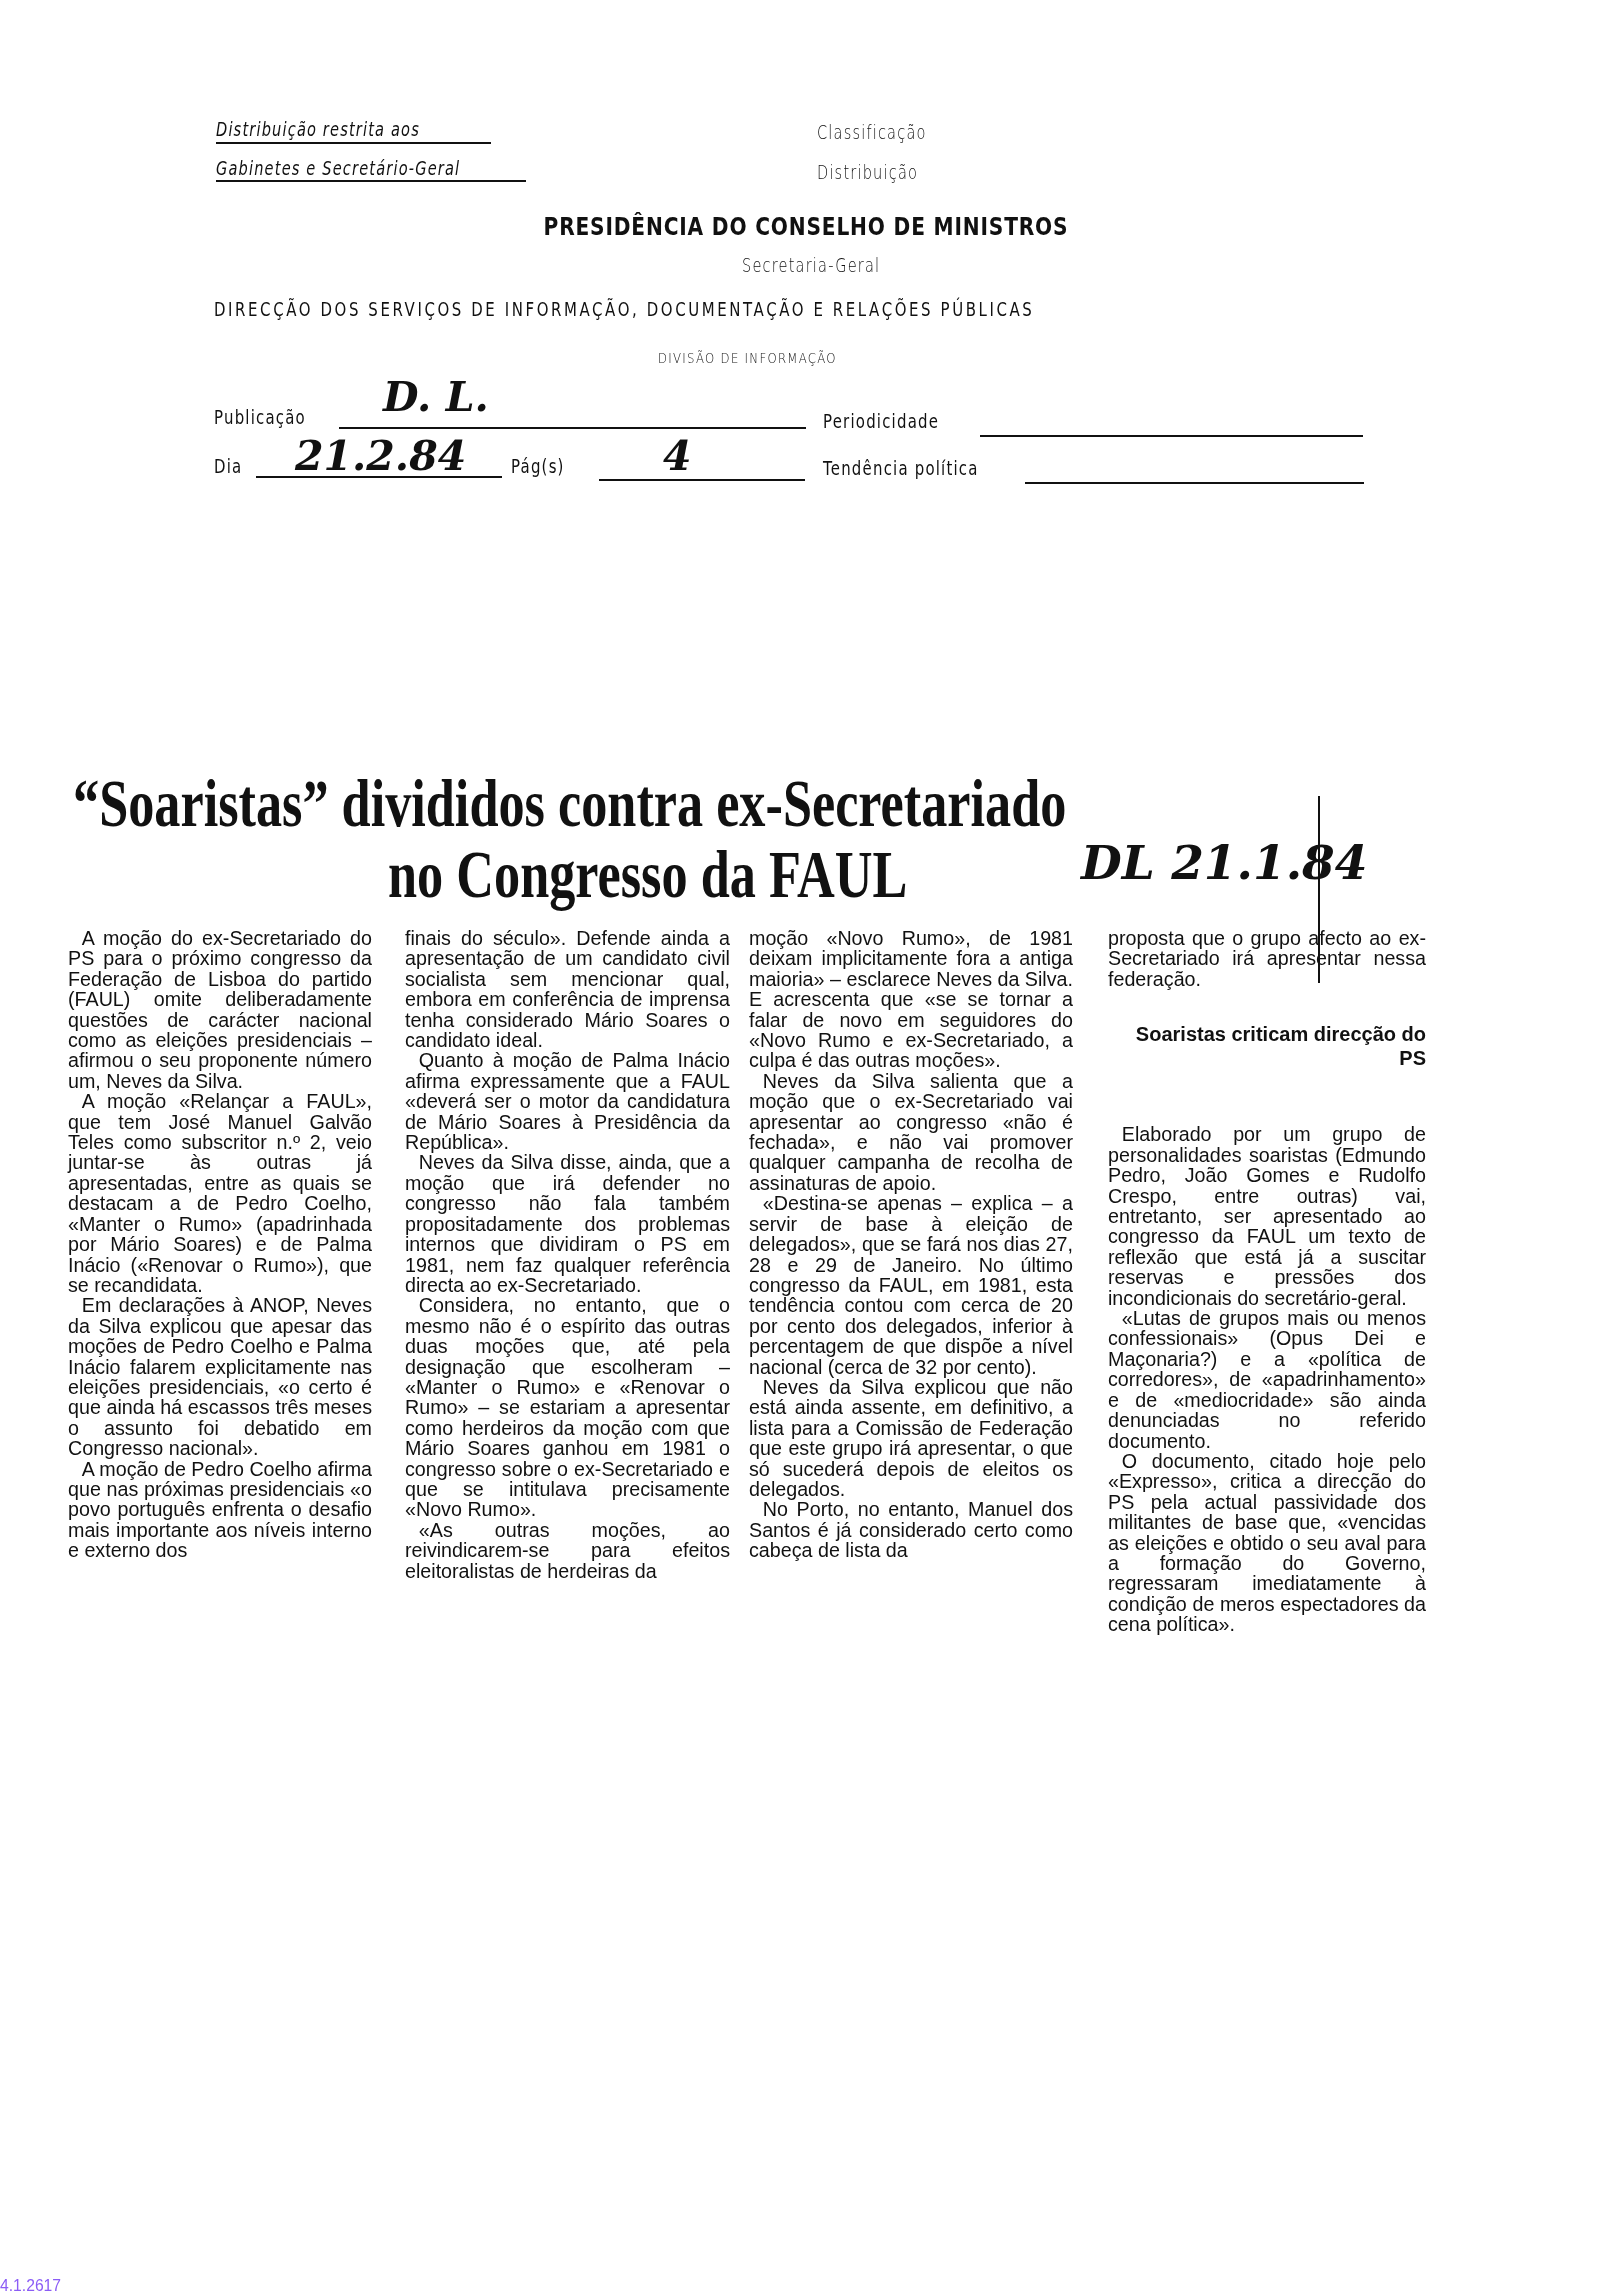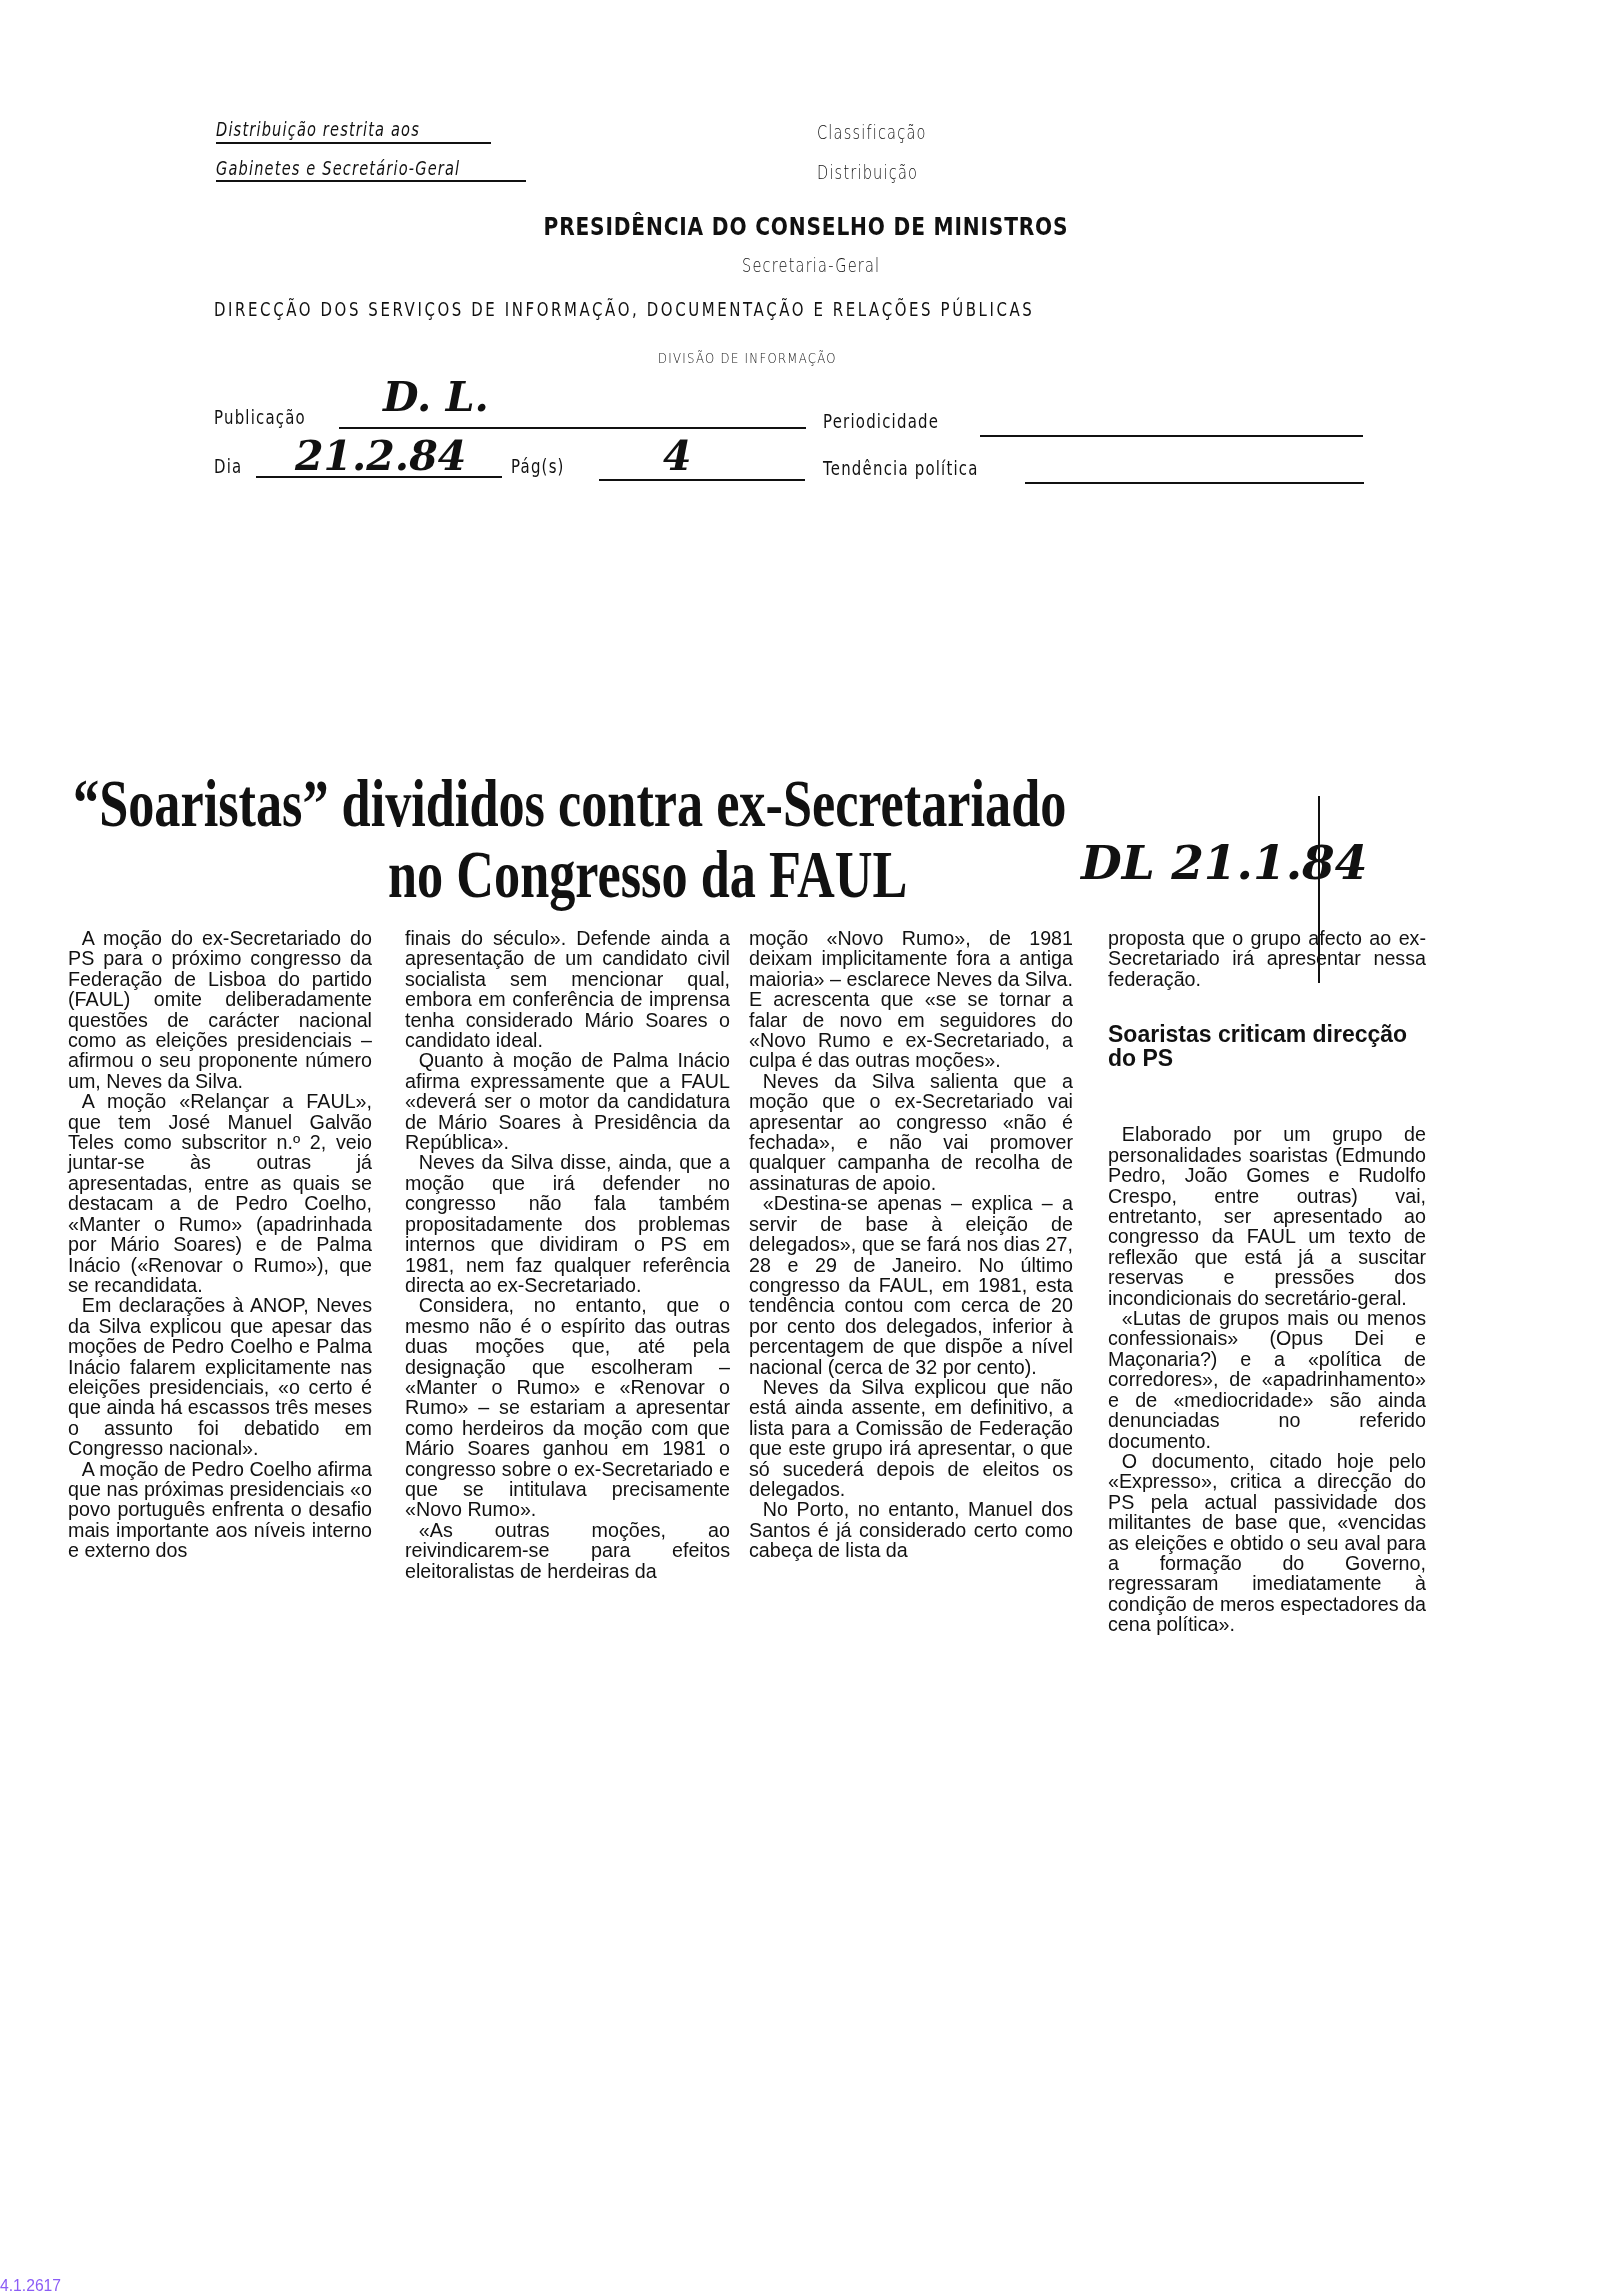--- a/index.html
+++ b/index.html
@@ -13,21 +13,21 @@
   .italic { font-style: italic; }
   .center-title { font-size: 24.6px; font-weight: bold; letter-spacing: 1px; font-family: "DejaVu Sans", sans-serif; transform: scaleX(0.82); transform-origin: center top; white-space: nowrap; text-align: center; }
   .dept { font-size: 19.7px; letter-spacing: 3.4px; font-family: "DejaVu Sans", sans-serif; white-space: nowrap; }
   .field-label { font-size: 18.7px; letter-spacing: 1.5px; font-family: "DejaVu Sans", sans-serif; white-space: nowrap; transform: scaleX(0.8); transform-origin: left top; }
   .field-line { border-bottom: 2px solid #111; }
   .handwriting { font-family: "DejaVu Serif", serif; font-style: italic; font-size: 41px; font-weight: bold; white-space: nowrap; color: #111; }
   .headline { font-family: "Liberation Serif", serif; font-weight: bold; font-size: 67px; white-space: nowrap; transform: scaleX(0.78); transform-origin: left top; line-height: 1; }
   .col { position: absolute; top: 928px; font-size: 19.7px; line-height: 20.4px; text-align: justify; font-family: "Liberation Sans", sans-serif; }
   .col p { margin: 0; text-indent: 13.8px; }
   .col p.noindent { text-indent: 0; }
-  .subhead { font-weight: bold; font-size: 23px; line-height: 23.6px; margin: 34px 0 54px 0; text-align: left; }
+  .subhead { font-weight: bold; font-size: 20px; line-height: 23.6px; margin: 34px 0 54px 0; text-align: right; }
   .vline { position: absolute; width: 2px; background: #111; }
 </style>
 </head>
 <body>
 
 <div class="abs hdr-small italic" style="left:216px; top:119px;">Distribuição restrita aos</div>
 <div class="abs uline" style="left:216px; top:142px; width:275px;"></div>
 <div class="abs hdr-small italic" style="left:216px; top:158px;">Gabinetes e Secretário-Geral</div>
 <div class="abs uline" style="left:216px; top:180px; width:310px;"></div>
 

